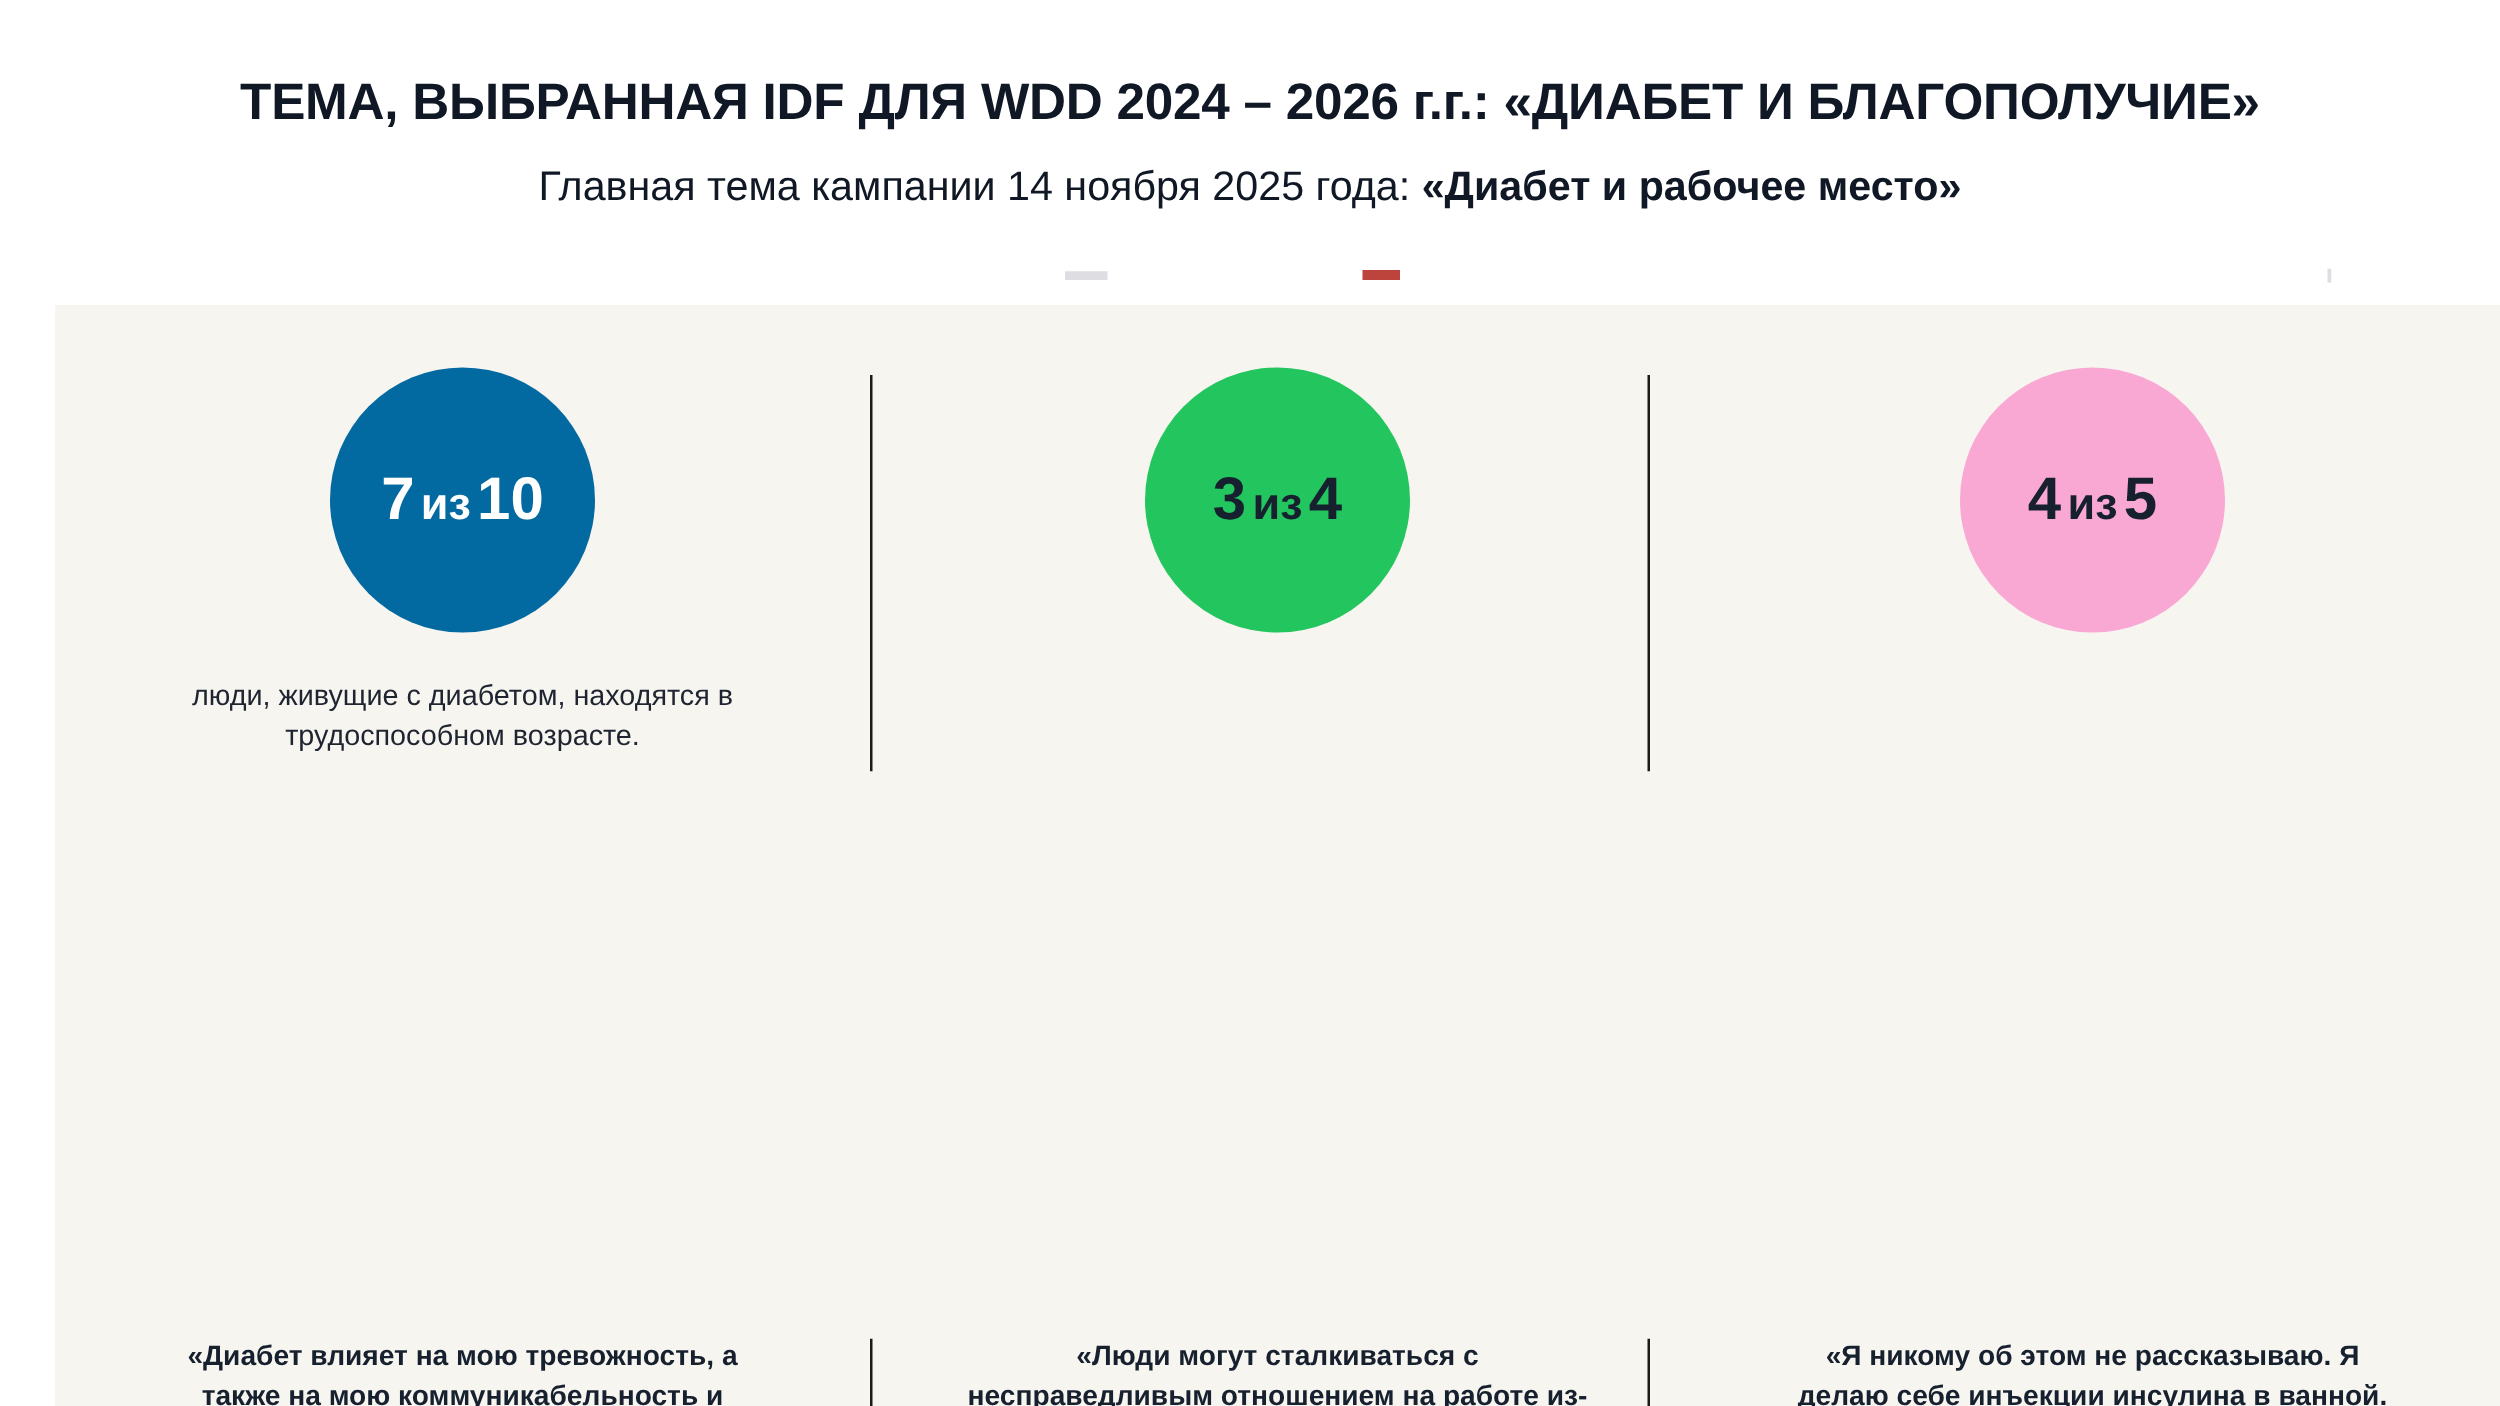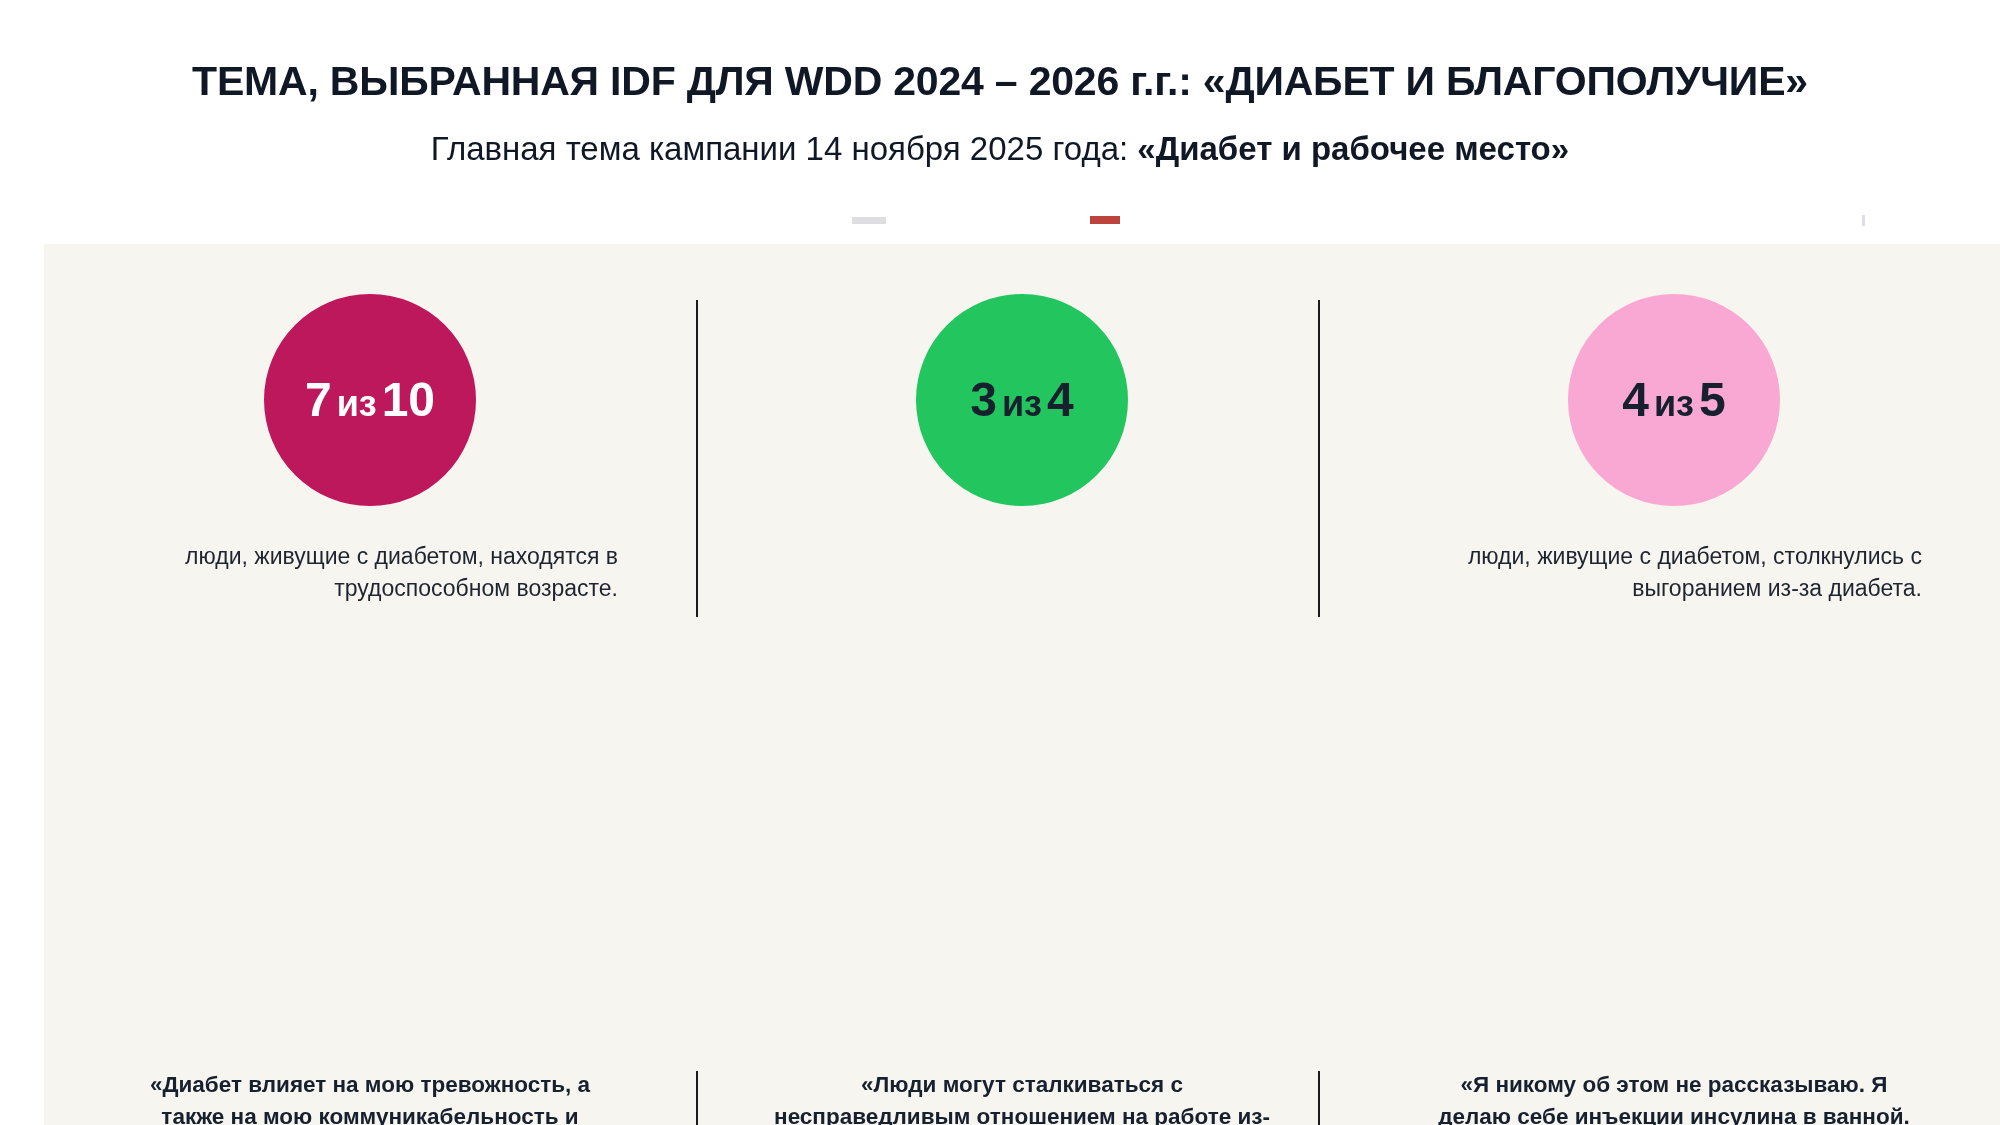--- a/index.html
+++ b/index.html
@@ -139,21 +139,21 @@
     font-size: 36px;
     padding: 0 5px;
   }
 
   
   .caption {
     position: absolute;
     top: 297px;
     left: 0;
     width: 100%;
-    text-align: right;
+    text-align: center;
     color: #1e2430;
     font-size: 23px;
     line-height: 1.38;
     padding: 0 78px;
     box-sizing: border-box;
   }
 
   
   .quote {
     position: absolute;
@@ -198,21 +198,21 @@
 
   <div class="divider d1"></div>
   <div class="divider d2"></div>
   <div class="divider-low" style="left:652px;"></div>
   <div class="divider-low" style="left:1274px;"></div>
 
   <div class="columns">
 
     <div class="col c1">
       <div class="circle-wrap">
-        <div class="circle" style="background:#be185d;">
+        <div class="circle" style="background:#0369a1;">
           <div class="stat" style="color:#ffffff;">
             <span class="num">7</span><span class="mid">из</span><span class="num">10</span>
           </div>
         </div>
       </div>
       <div class="caption">люди, живущие с диабетом, находятся в трудоспособном возрасте.</div>
       <div class="quote">«Диабет влияет на мою тревожность, а также на мою коммуникабельность и уверенность в себе. Это повлияло на моё признание и доверие в команде, а также на мой карьерный рост».</div>
 
     </div>
 
@@ -229,19 +229,18 @@
     </div>
 
     <div class="col c3">
       <div class="circle-wrap">
         <div class="circle" style="background:#f9a8d4;">
           <div class="stat" style="color:#16202e;">
             <span class="num">4</span><span class="mid">из</span><span class="num">5</span>
           </div>
         </div>
       </div>
-      <div class="caption">люди, живущие с диабетом, столкнулись с выгоранием из-за диабета.</div>
       <div class="quote">«Я никому об этом не рассказываю. Я делаю себе инъекции инсулина в ванной. Мне потребовалось несколько лет, чтобы убедить работодателя, что у меня есть те же компетенции, несмотря на диабет».</div>
 
     </div>
 
   </div>
 </div>
 
 </body></html>

